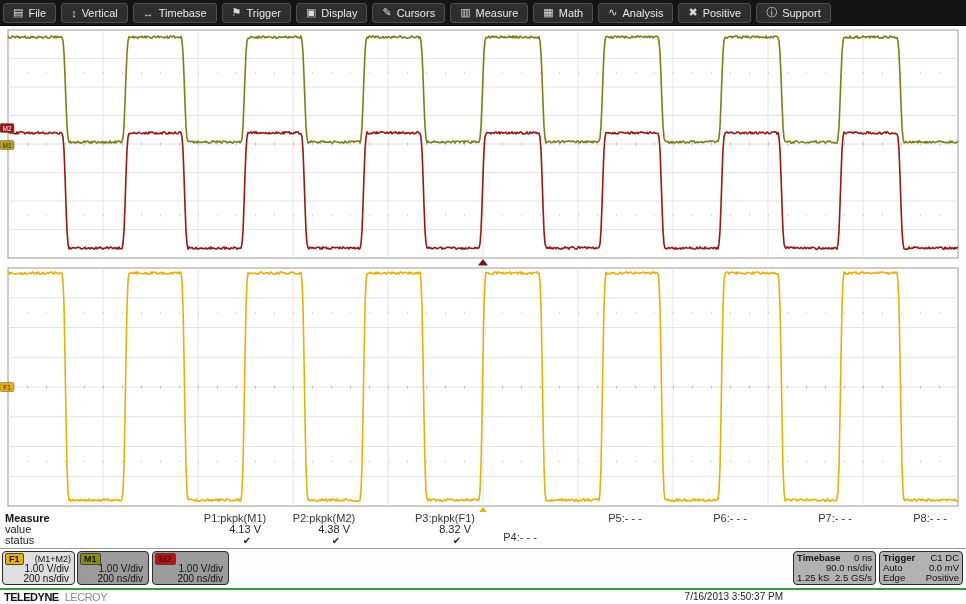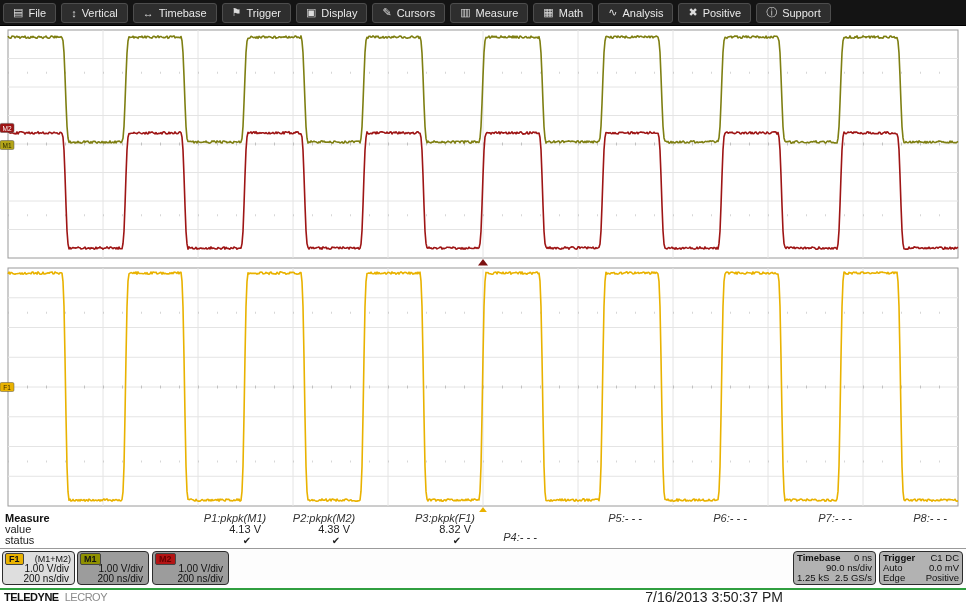--- a/index.html
+++ b/index.html
@@ -16,21 +16,21 @@
   .menu-btn .mi{font-size:11px;color:#dcdcdc;}
   
   .scope-svg{position:absolute;top:26px;left:0;}
   
   .measure-panel{position:absolute;top:512px;left:0;width:966px;height:36px;background:#fff;
                  font-size:11px;color:#222;}
   .measure-left{position:absolute;left:5px;top:1px;}
   .m-row{height:11px;line-height:11px;}
   .bold{font-weight:bold;color:#111;}
   .measure-col{position:absolute;top:1px;width:104px;}
-  .mc-label{height:11px;line-height:11px;text-align:center;color:#333;font-style:italic;}
+  .mc-label{height:11px;line-height:11px;text-align:center;color:#333;}
   .mc-value{height:11px;line-height:11px;text-align:right;padding-right:26px;color:#222;}
   .mc-status{height:12px;line-height:12px;text-align:center;padding-left:24px;color:#222;font-size:10px;}
   
   .desc-strip{position:absolute;top:548px;left:0;width:966px;height:40px;background:#fdfdfd;
               border-top:1px solid #9a9a9a;box-sizing:border-box;}
   .desc-box{position:absolute;top:2px;height:34px;border:1px solid #2c2c2c;border-radius:4px;
             box-sizing:border-box;font-size:10px;color:#111;padding:1px 3px 1px 2px;cursor:pointer;}
   .desc-sel{background:#dedede;}
   .desc-dim{background:#9c9c9c;}
   .desc-head{display:flex;justify-content:space-between;align-items:center;height:11px;}
@@ -44,21 +44,21 @@
   .ib-row{display:flex;justify-content:space-between;height:10px;line-height:10px;}
   .ib-row.right{justify-content:flex-end;}
   .ib-title{font-weight:bold;}
   
   .green-sep{position:absolute;top:588px;left:0;width:966px;height:2px;background:#2f9e3f;}
   .status-bar{position:absolute;top:590px;left:0;width:788px;height:14px;background:#fff;
               font-size:11px;color:#111;}
   .brand{position:absolute;left:4px;top:0;line-height:14px;}
   .brand-primary{font-weight:bold;letter-spacing:-0.5px;}
   .brand-secondary{color:#8a8a8a;letter-spacing:-0.5px;margin-left:3px;}
-  .datetime{position:absolute;right:5px;top:0;line-height:14px;font-size:14px;color:#222;}
+  .datetime{position:absolute;right:5px;top:0;line-height:14px;font-size:10px;color:#222;}
 </style>
 </head>
 <body>
 
 <div class="scope">
 
   <div class="menubar">
       <button class="menu-btn">
         <span class="mi">▤</span>
         <span>File</span>

